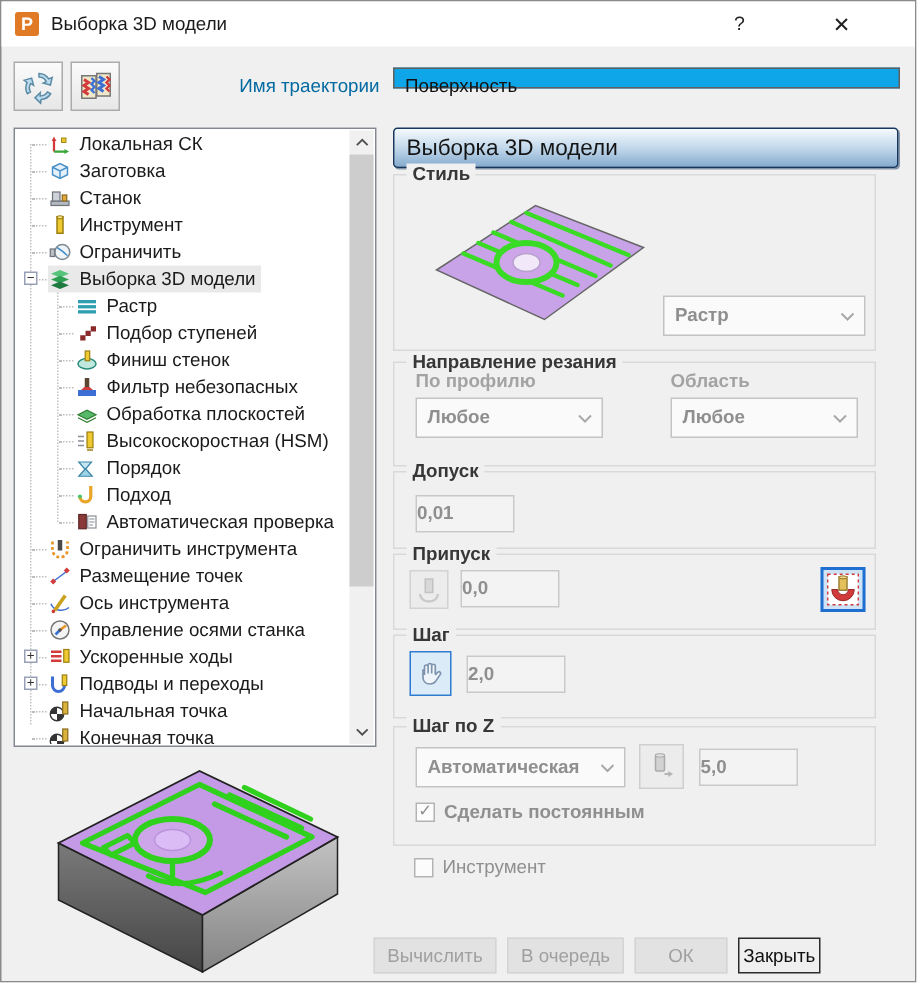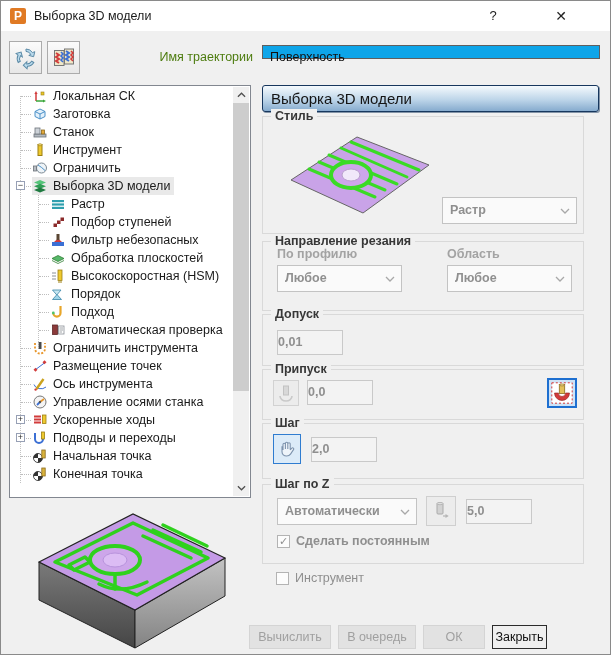--- a/index.html
+++ b/index.html
@@ -15,21 +15,21 @@
     font-size:13px;color:#222;cursor:default;}
   #helpbtn{left:472px;}
   #closebtn{left:540px;font-size:14px;}
   
   .tbtn{position:absolute;top:40px;width:33px;height:33px;border:1px solid #ababab;
     background:linear-gradient(#fbfbfb,#e7e7e7);box-sizing:border-box;display:flex;
     align-items:center;justify-content:center;}
   #tbtn1{left:8px;} #tbtn2{left:46px;}
   .tbtn svg{width:24px;height:24px;display:block;}
   #trajlabel{position:absolute;left:110px;top:49px;width:142px;text-align:right;
-    font-size:12.5px;color:#4d7c0f;}
+    font-size:12.5px;color:#0369a1;}
   #trajinput{position:absolute;left:261px;top:44px;width:338px;height:14px;border:1px solid #5f5f5f;
     background:#0ea5e9;box-sizing:border-box;font-size:12.5px;color:#111;line-height:23px;padding-left:7px;}
   
   #treepanel{position:absolute;left:8px;top:84px;width:242px;height:413px;background:#fff;
     border:1px solid #828790;box-sizing:border-box;}
   #treerows{position:absolute;top:1px;left:1px;right:18px;bottom:1px;overflow:hidden;background:#fff;}
   .trow{height:18px;display:flex;align-items:center;position:relative;font-size:12.5px;
     color:#1a1a1a;white-space:nowrap;}
   .trow.lvl1{padding-left:21px;}
   .trow.lvl2{padding-left:39px;}
@@ -348,20 +348,30 @@
                 <use href="#s-steps"></use>
               </svg>
             </span>
             <span class="tlabel">Подбор ступеней</span>
           </span>
         </div>
       <div class="trow lvl2">
           <span class="hl">
             <span class="ticon">
               <svg>
+                <use href="#s-finish"></use>
+              </svg>
+            </span>
+            <span class="tlabel">Финиш стенок</span>
+          </span>
+        </div>
+      <div class="trow lvl2">
+          <span class="hl">
+            <span class="ticon">
+              <svg>
                 <use href="#s-filter"></use>
               </svg>
             </span>
             <span class="tlabel">Фильтр небезопасных</span>
           </span>
         </div>
       <div class="trow lvl2">
           <span class="hl">
             <span class="ticon">
               <svg>
@@ -610,21 +620,21 @@
       <svg width="20" height="20">
           <use href="#s-hand"></use>
         </svg>
     </div>
     <div class="inp" style="left:48px;top:13px;width:66px;">2,0</div>
   </div>
 
   <div id="grp-stepz" class="grp">
     <span class="gcap">Шаг по Z</span>
     <div class="dd" style="left:14px;top:13px;width:140px;">
-      <span>Автоматически</span>
+      <span>Автоматическая</span>
       <span class="chev">
           <svg>
             <use href="#s-chev"></use>
           </svg>
         </span>
     </div>
     <div id="zstepbtn" class="sqbtn">
       <svg width="20" height="20">
           <use href="#s-ztool"></use>
         </svg>

